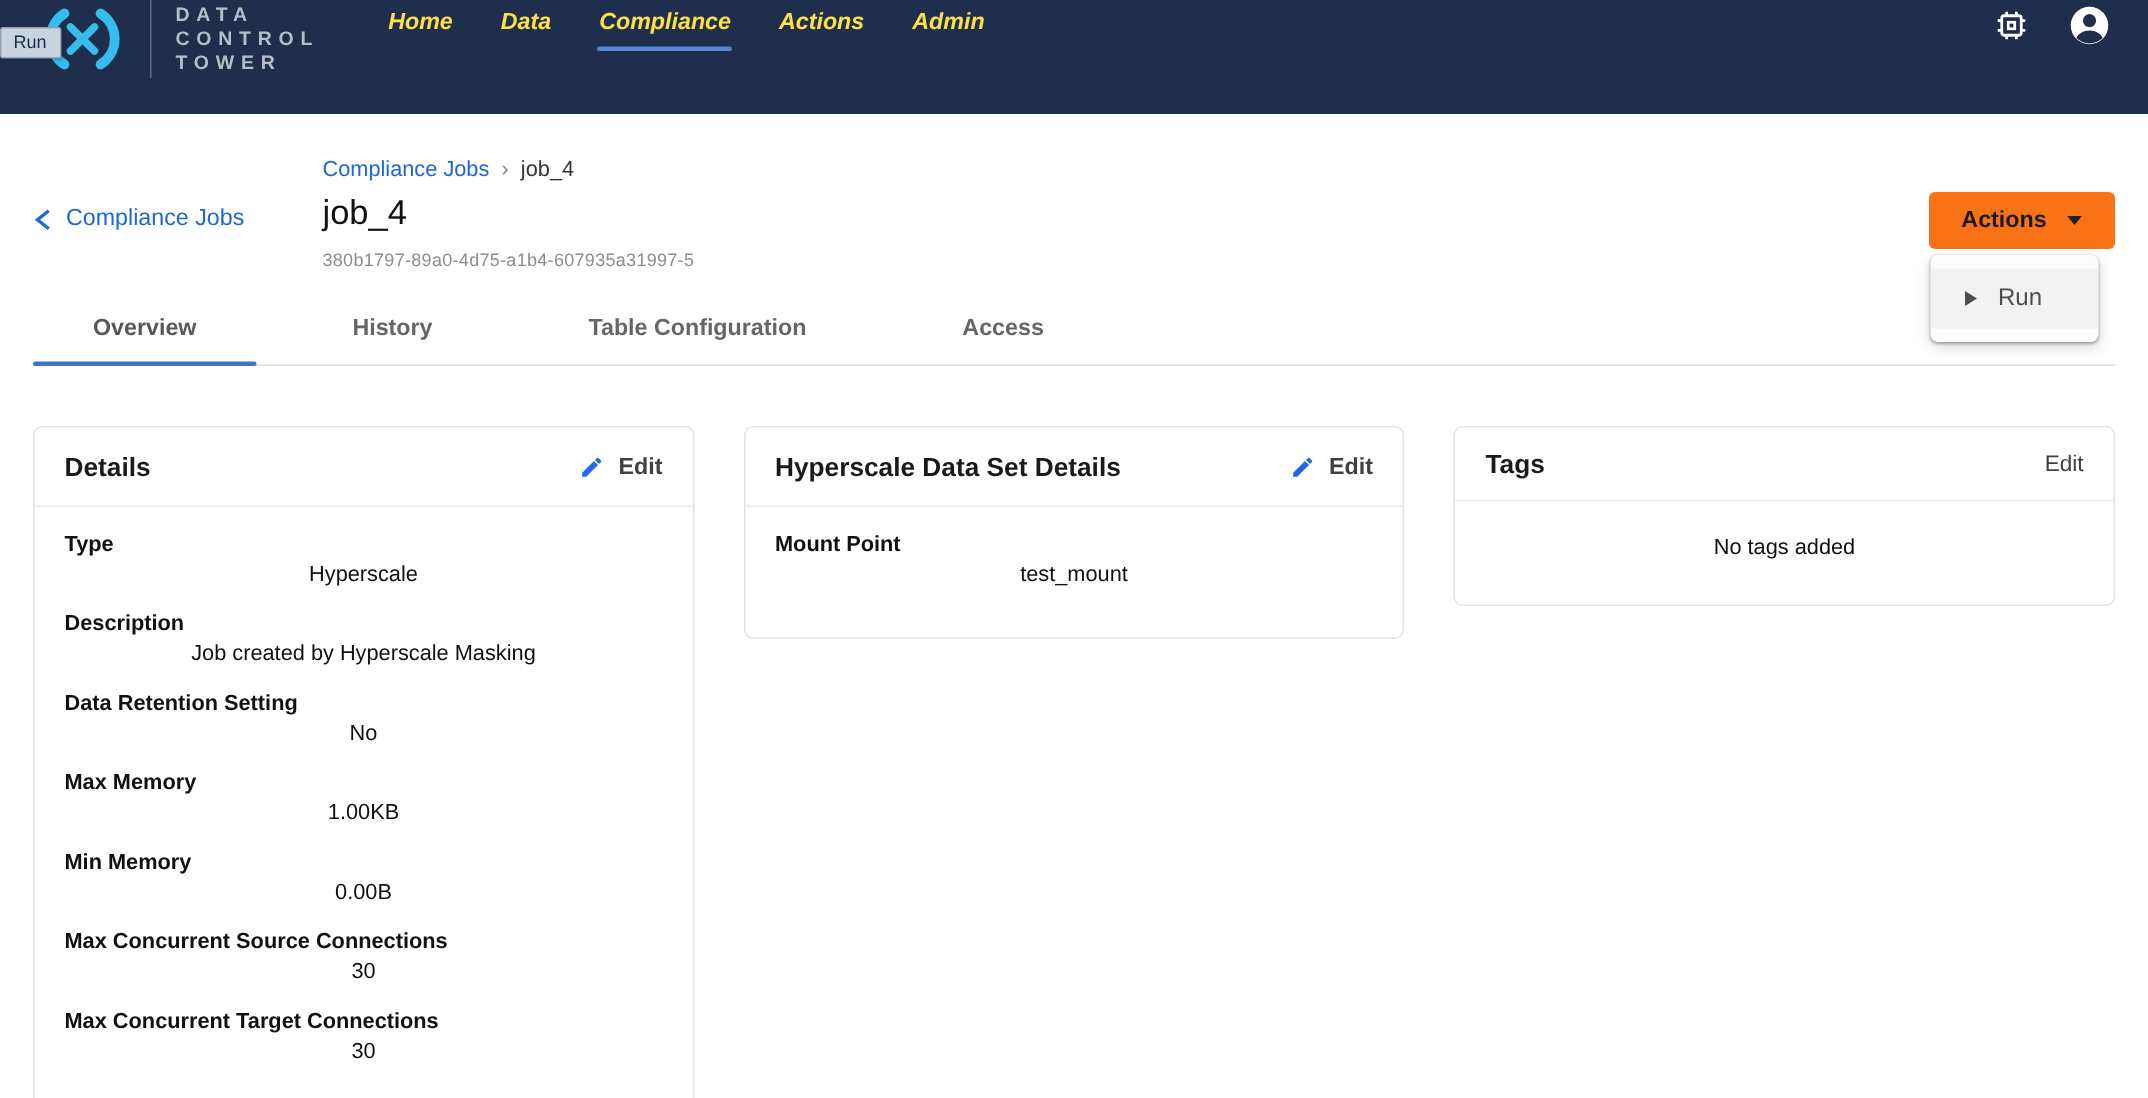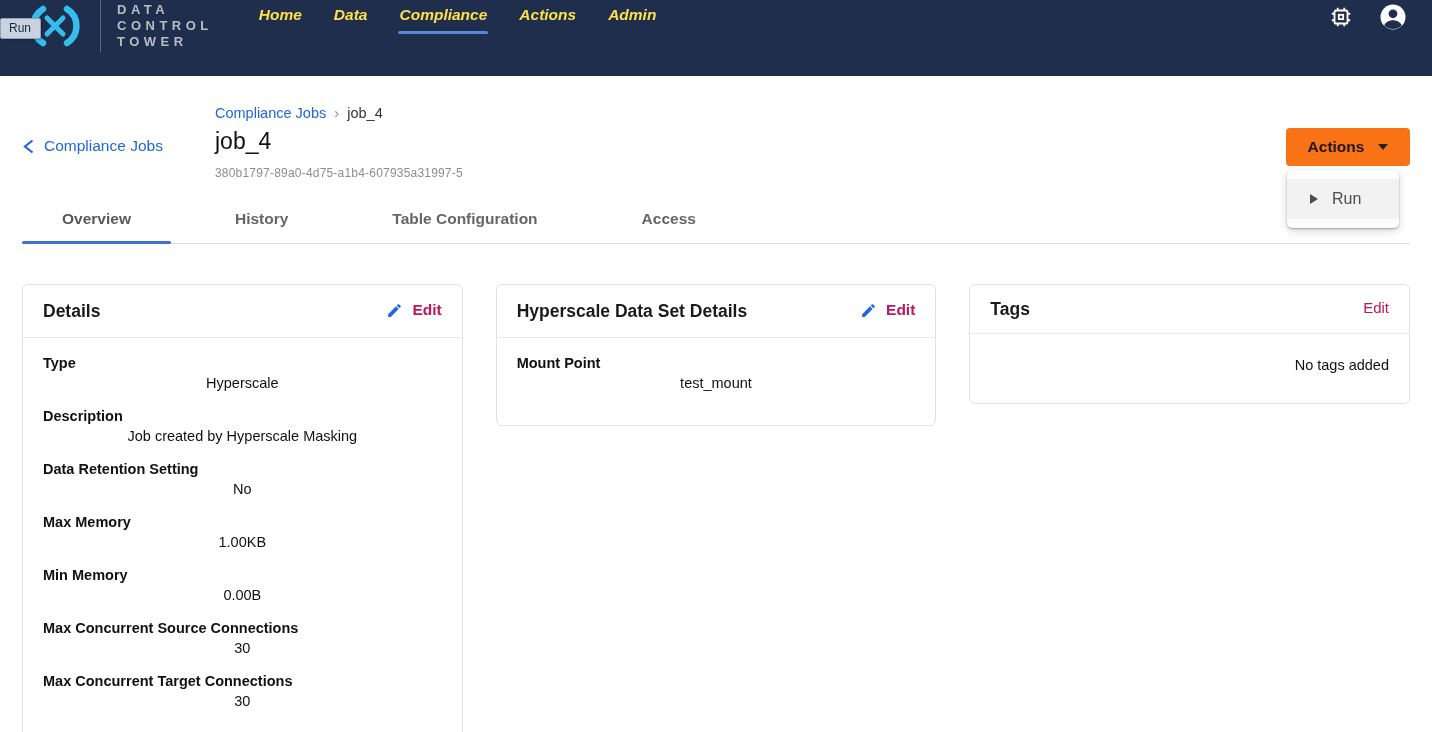--- a/index.html
+++ b/index.html
@@ -86,35 +86,35 @@
     background:#3D74CC; border-radius:2px;
   }
 
   
   .cards {
     display:grid; grid-template-columns:1fr 1fr 1fr; gap:33px;
     margin:40px 22px 0 22px; align-items:start;
   }
   .card { background:#ffffff; border:1px solid #e2e2e2; border-radius:6px; }
   .card-header {
-    display:flex; align-items:flex-start; justify-content:space-between;
+    display:flex; align-items:center; justify-content:space-between;
     padding:16px 20px 15px 20px; border-bottom:1px solid #eaeaea;
   }
   .card-title { font-size:17.5px; font-weight:bold; color:#1a1a1a; }
   .edit-link {
-    display:flex; align-items:center; gap:9px; color:#be185d;
+    display:flex; align-items:center; gap:9px; color:#404040;
     font-size:15.5px; font-weight:bold; cursor:pointer;
   }
   .edit-link.plain { font-weight:normal; font-size:15px; }
   .card-body { padding:17px 20px 22px 20px; }
   .field + .field { margin-top:17px; }
   .field-label { font-size:14.5px; font-weight:bold; color:#111111; margin-bottom:4px; }
   .field-value { font-size:14.5px; color:#111111;text-align:center; }
   .card-details { min-height:545px; }
-  .tags-empty { text-align:right; font-size:14.5px; color:#111111; padding:6px 0 8px 0; }
+  .tags-empty { text-align:center; font-size:14.5px; color:#111111; padding:6px 0 8px 0; }
 </style>
 </head>
 <body>
 
 <div class="app">
 
   <div class="drag-tooltip">Run</div>
 
   <div class="topbar">
     <div class="logo">

